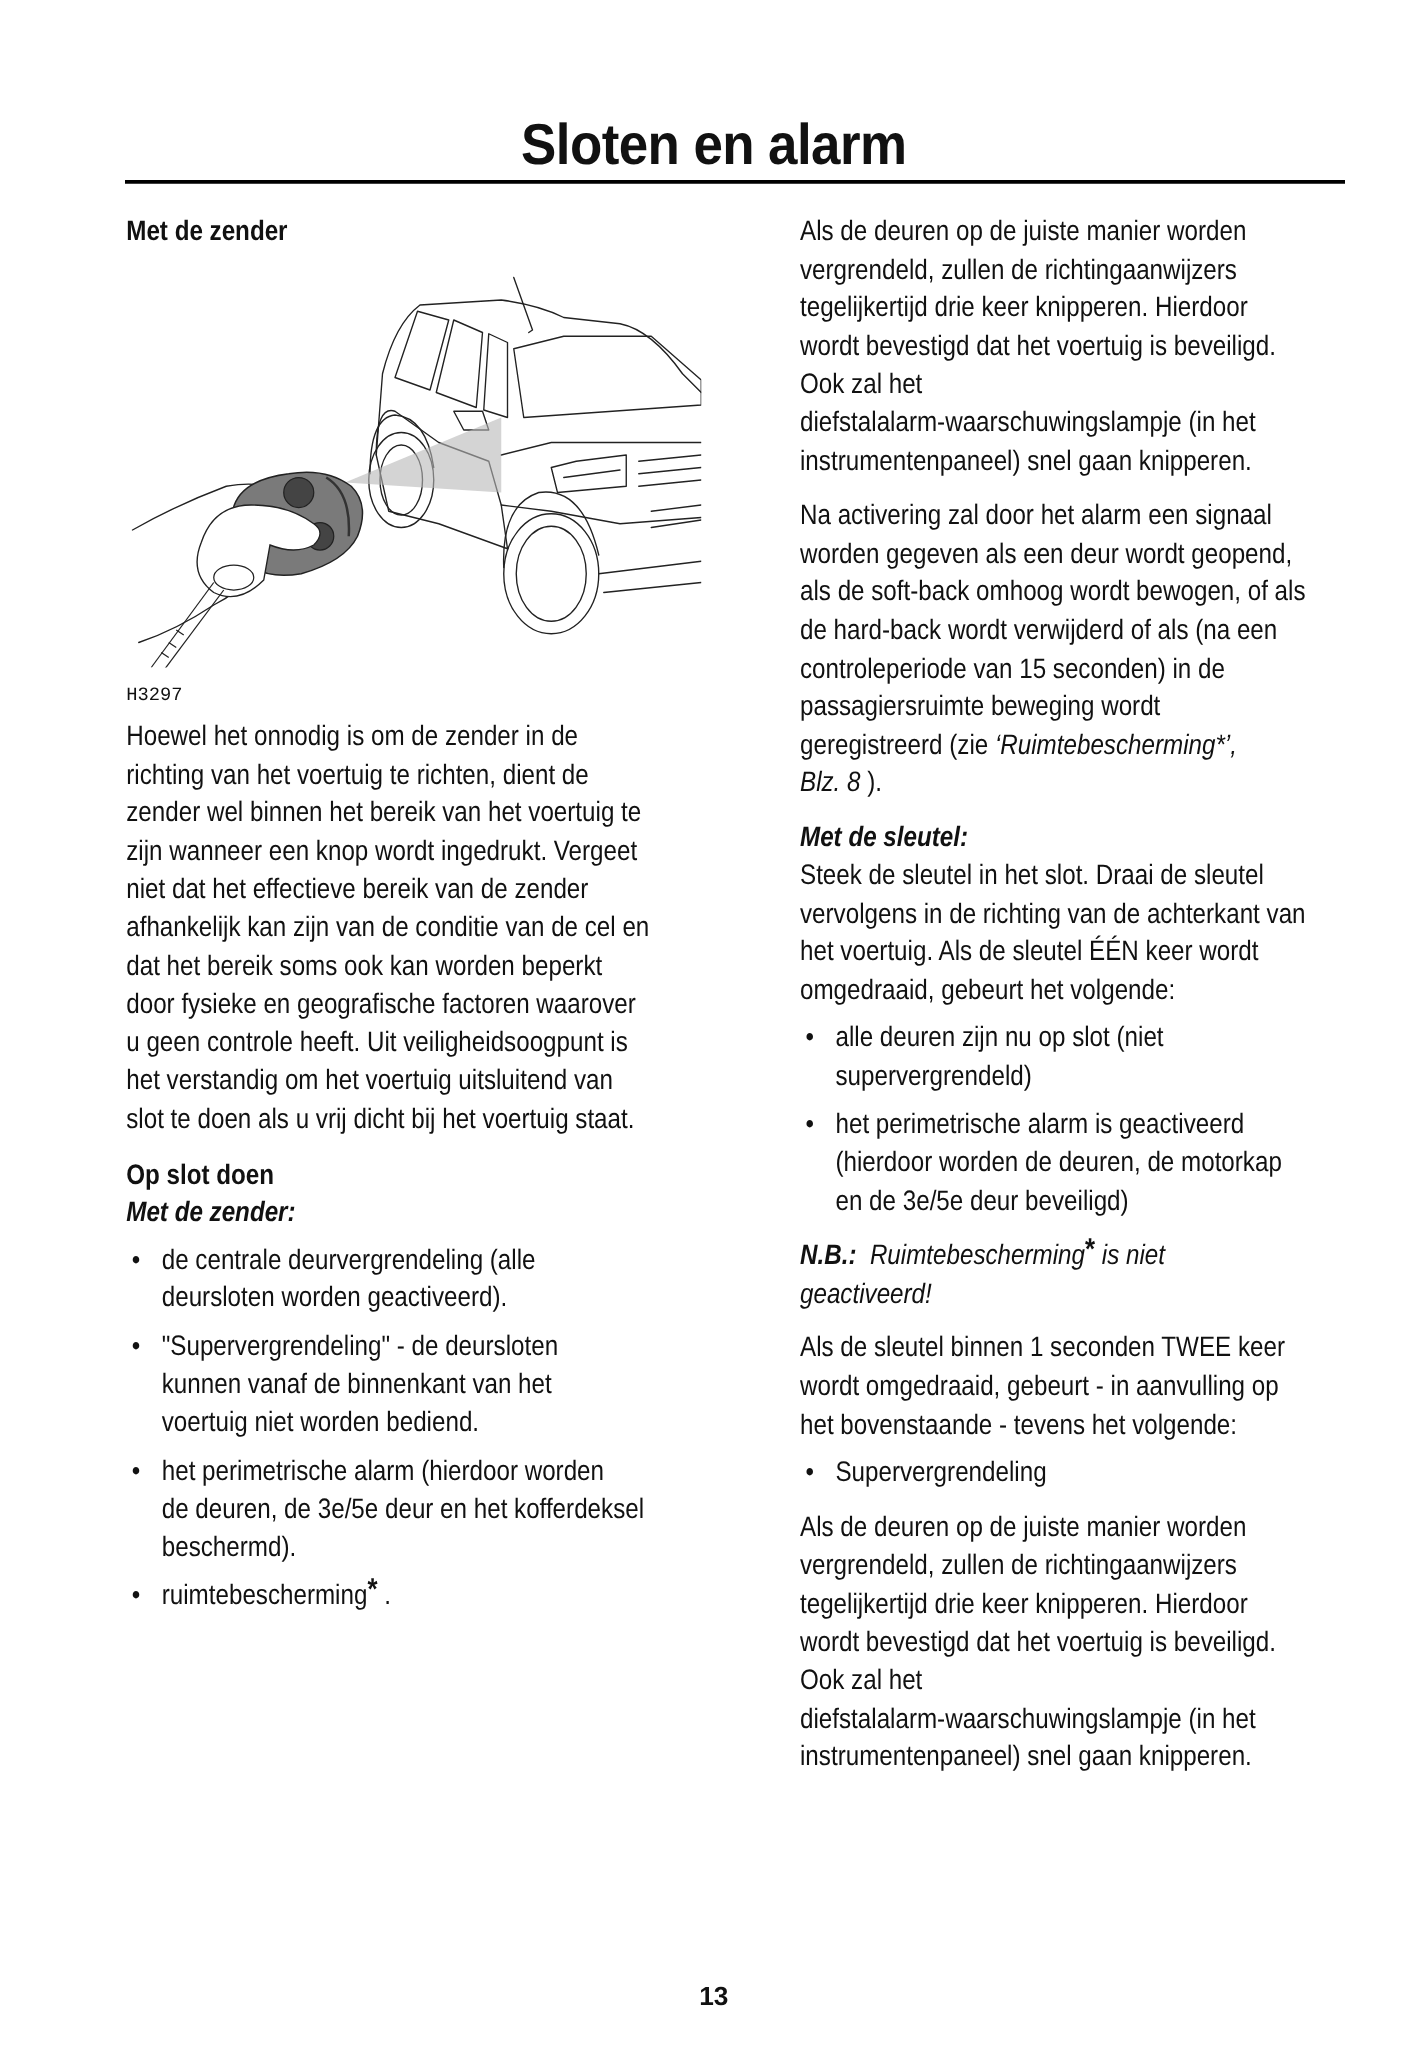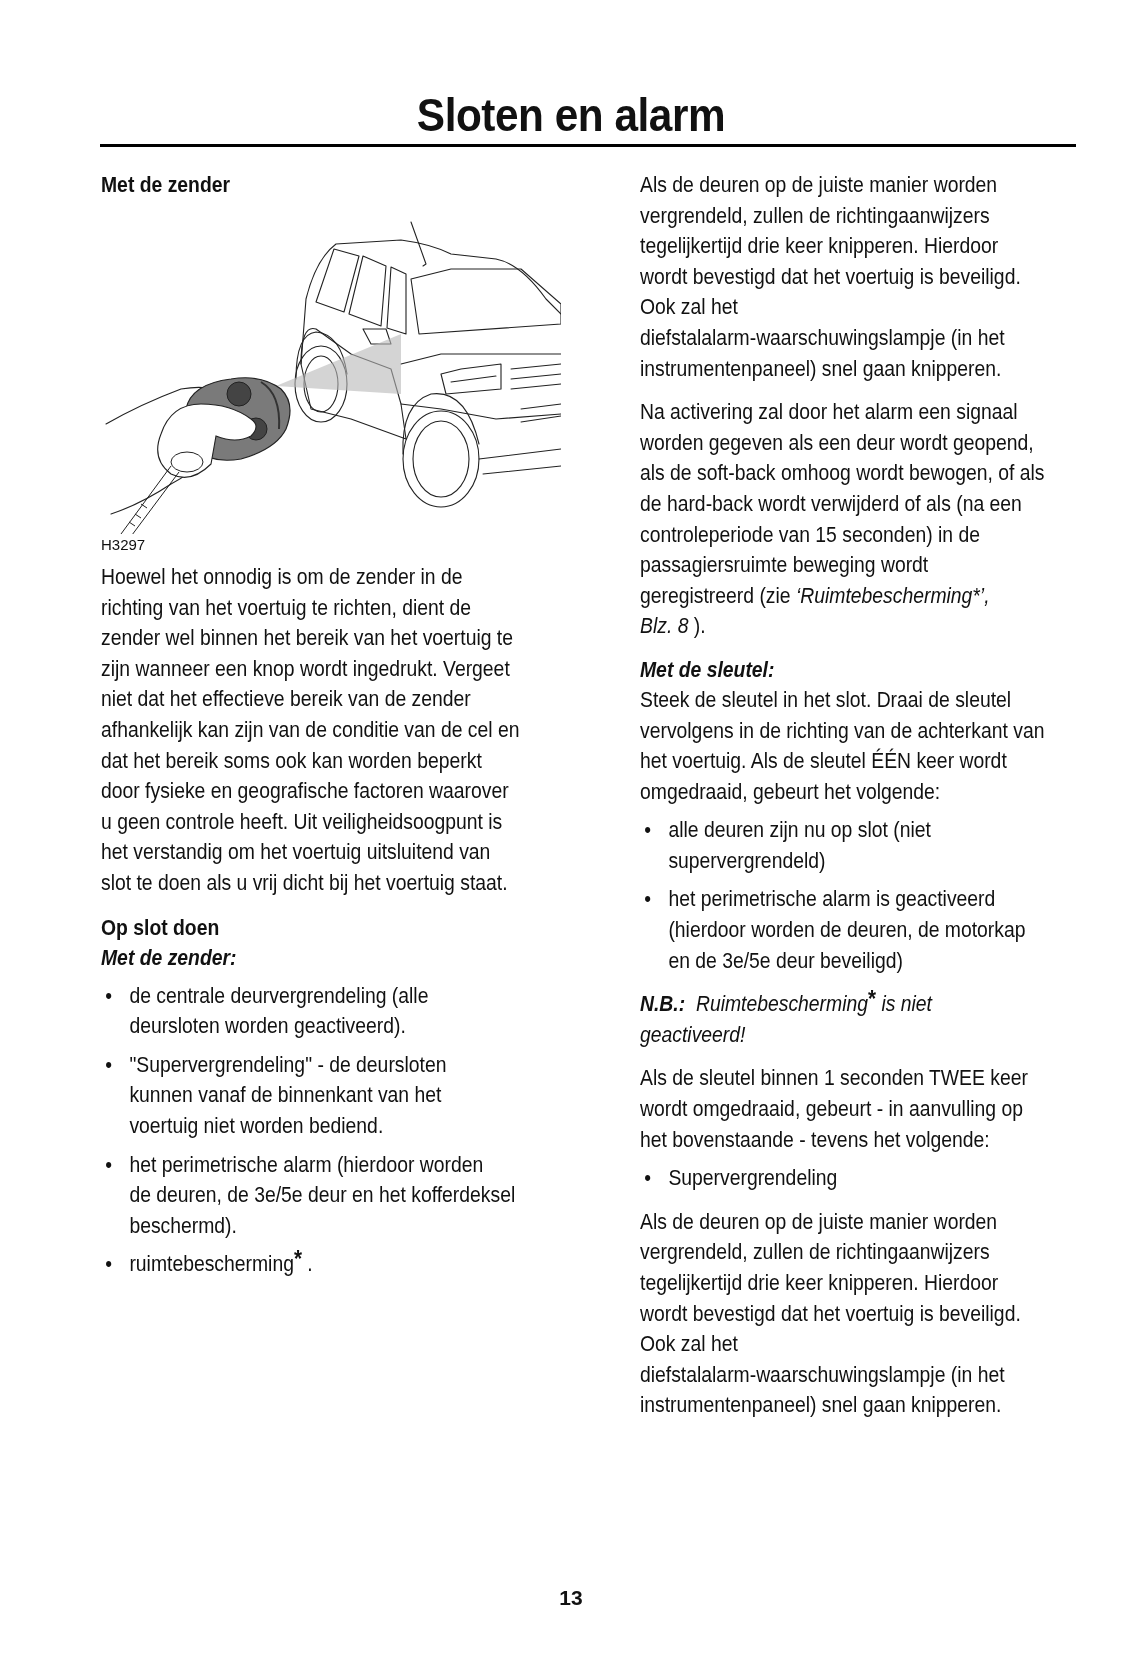--- a/index.html
+++ b/index.html
@@ -16,21 +16,21 @@
   p { margin: 0; }
   .h-bold { font-weight: bold; font-size: 22.5px; line-height: 30px; }
   .h-ital { font-weight: bold; font-style: italic; font-size: 22.5px; line-height: 30px; }
   .ital { font-style: italic; }
   .bul { position: relative; padding-left: 33px; }
   .bul .dot { position: absolute; left: 5px; top: 0; }
   .gap-s { height: 8px; }
   .gap-m { height: 13px; }
   .fig { width: 460px; height: 330px; position: relative; margin-top: 4px; }
   .fig svg { width: 460px; height: 330px; }
-  .fig-id { font-size: 15px; line-height: 18px; margin-top: 2px; }
+  .fig-id { font-size: 15px; line-height: 18px; margin-top: 14px; font-family: Liberation Mono, monospace; }
   .pageno { position: absolute; left: 0; width: 1142px; top: 1586px; text-align: center; font-size: 21px; font-weight: bold; }
   .star { font-weight: bold; font-size: 24px; vertical-align: 4px; line-height: 0; font-style: normal; }
 </style>
 </head>
 <body>
 
 <div class="title">Sloten en alarm</div>
 <div class="rule"></div>
 
 <div class="col col-left">

